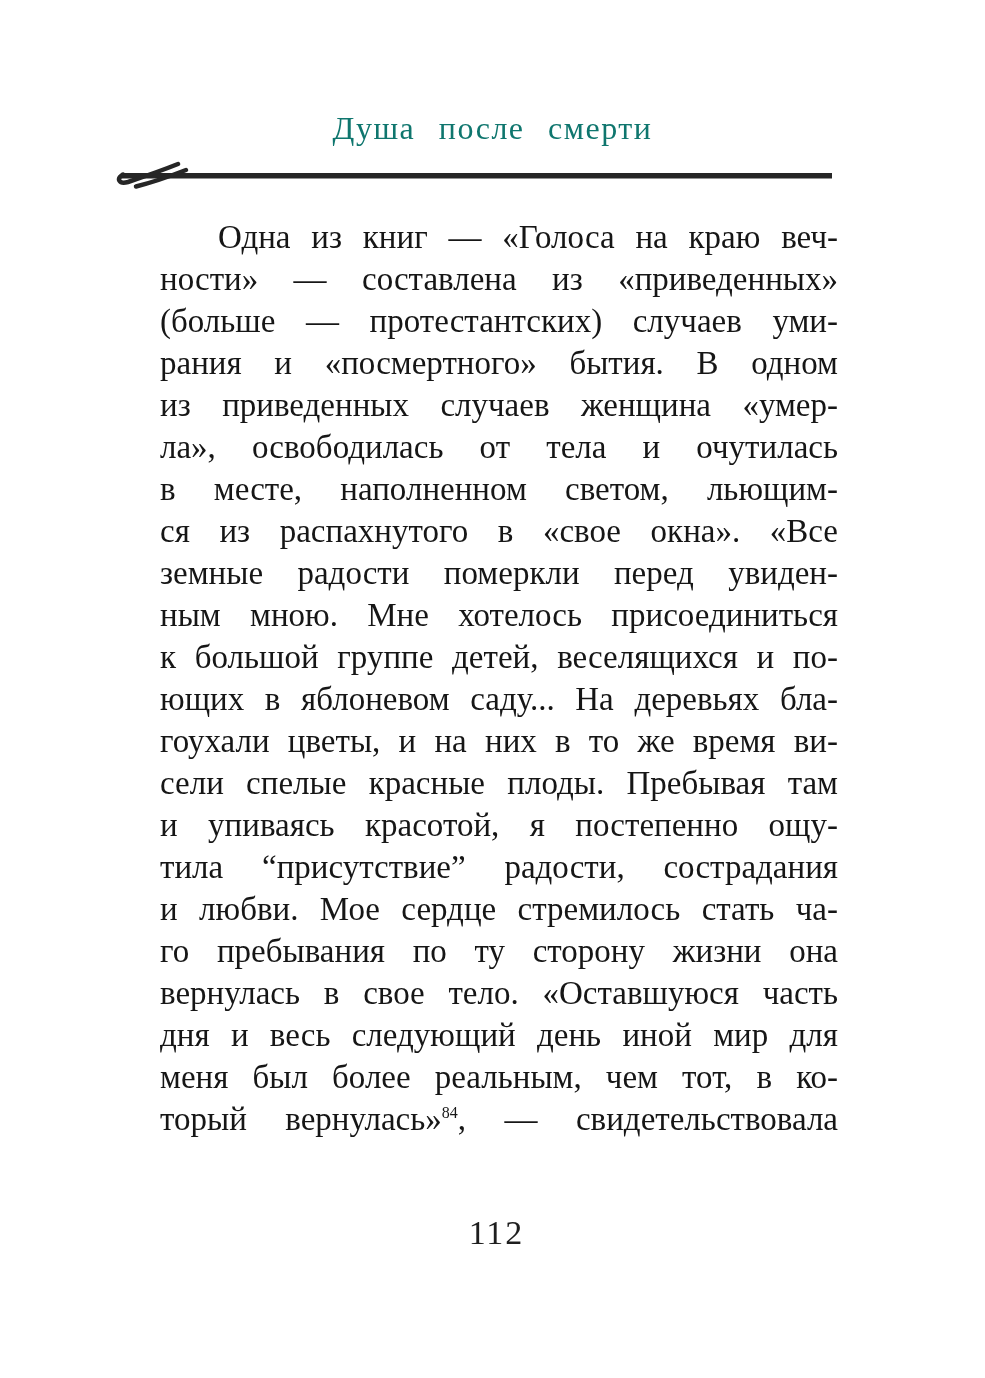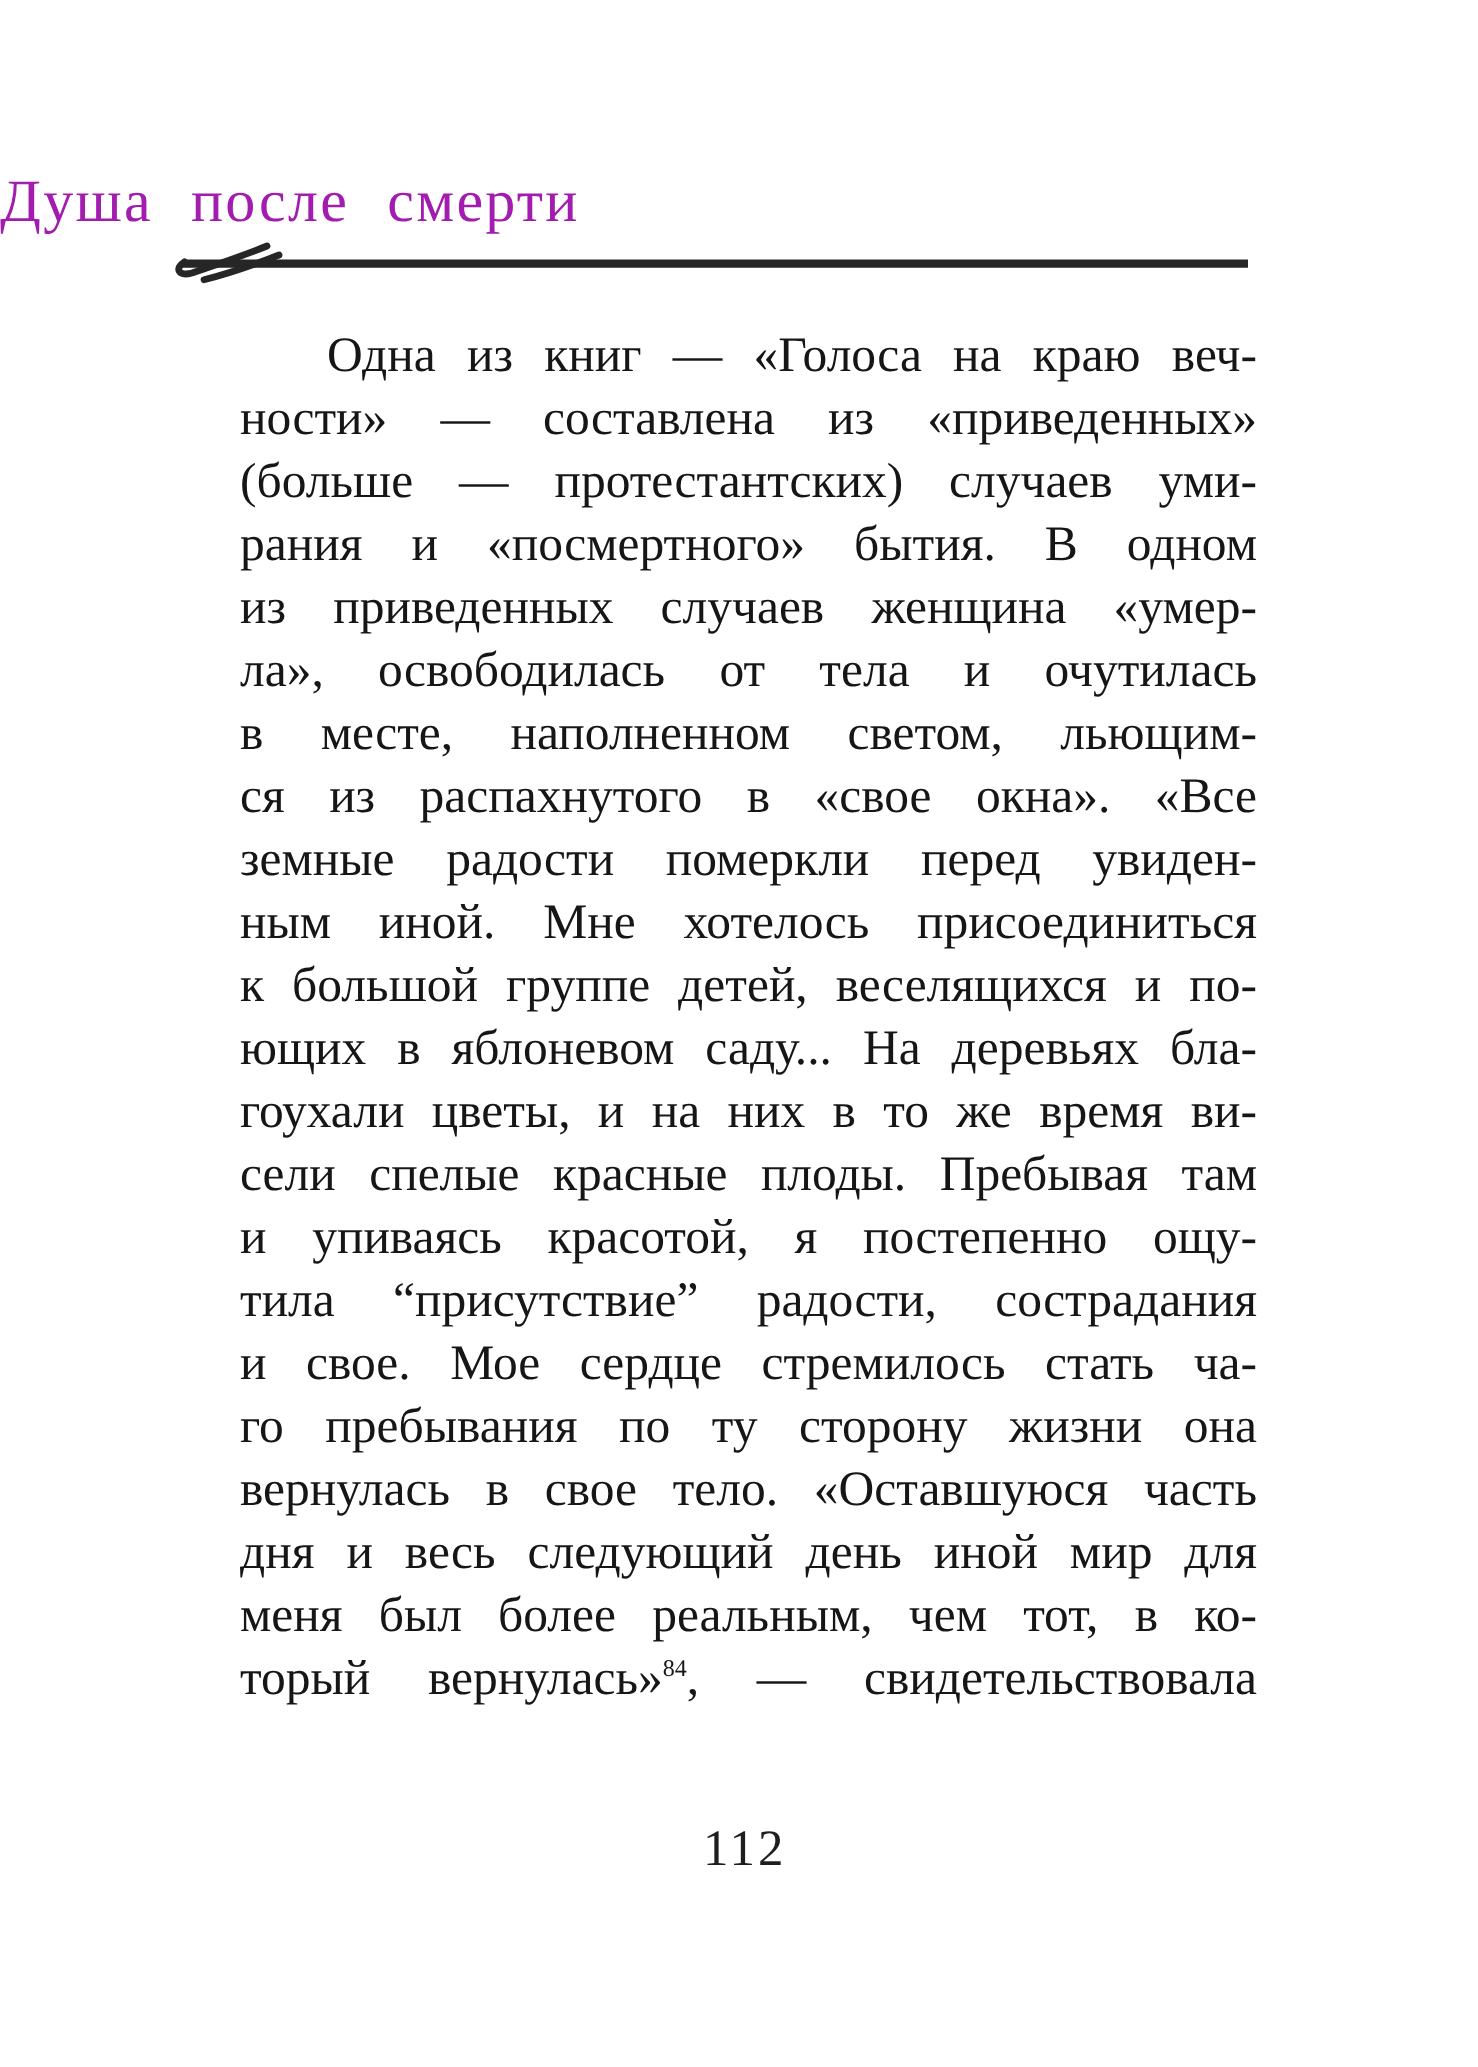--- a/index.html
+++ b/index.html
@@ -14,24 +14,25 @@
     background: #ffffff;
     color: #1b1b1b;
     font-family: "Liberation Serif", "DejaVu Serif", serif;
     overflow: hidden;
   }
   .running-head {
     position: absolute;
     top: 110px;
     left: 0;
     width: 100%;
-    font-size: 40px;
+    text-align: center;
+    font-size: 32px;
     letter-spacing: 1.5px;
     word-spacing: 14px;
-    color: #a21caf;
+    color: #0f766e;
   }
   .divider {
     position: absolute;
     top: 158px;
     left: 116px;
     width: 718px;
     height: 40px;
   }
   .body-text {
     position: absolute;
@@ -86,28 +87,28 @@
   <div class="body-text">
     <div class="line first">Одна из книг — «Голоса на краю веч-</div>
     <div class="line">ности» — составлена из «приведенных»</div>
     <div class="line">(больше — протестантских) случаев уми-</div>
     <div class="line">рания и «посмертного» бытия. В одном</div>
     <div class="line">из приведенных случаев женщина «умер-</div>
     <div class="line">ла», освободилась от тела и очутилась</div>
     <div class="line">в месте, наполненном светом, льющим-</div>
     <div class="line">ся из распахнутого в «свое окна». «Все</div>
     <div class="line">земные радости померкли перед увиден-</div>
-    <div class="line">ным иной. Мне хотелось присоединиться</div>
+    <div class="line">ным мною. Мне хотелось присоединиться</div>
     <div class="line">к большой группе детей, веселящихся и по-</div>
     <div class="line">ющих в яблоневом саду... На деревьях бла-</div>
     <div class="line">гоухали цветы, и на них в то же время ви-</div>
     <div class="line">сели спелые красные плоды. Пребывая там</div>
     <div class="line">и упиваясь красотой, я постепенно ощу-</div>
     <div class="line">тила “присутствие” радости, сострадания</div>
-    <div class="line">и свое. Мое сердце стремилось стать ча-</div>
+    <div class="line">и любви. Мое сердце стремилось стать ча-</div>
     <div class="line">го пребывания по ту сторону жизни она</div>
     <div class="line">вернулась в свое тело. «Оставшуюся часть</div>
     <div class="line">дня и весь следующий день иной мир для</div>
     <div class="line">меня был более реальным, чем тот, в ко-</div>
     <div class="line">
       <span>торый вернулась»</span><span class="footnote-ref">84</span><span>, — свидетельствовала</span>
     </div>
   </div>
 
   <div class="page-number">112</div>

